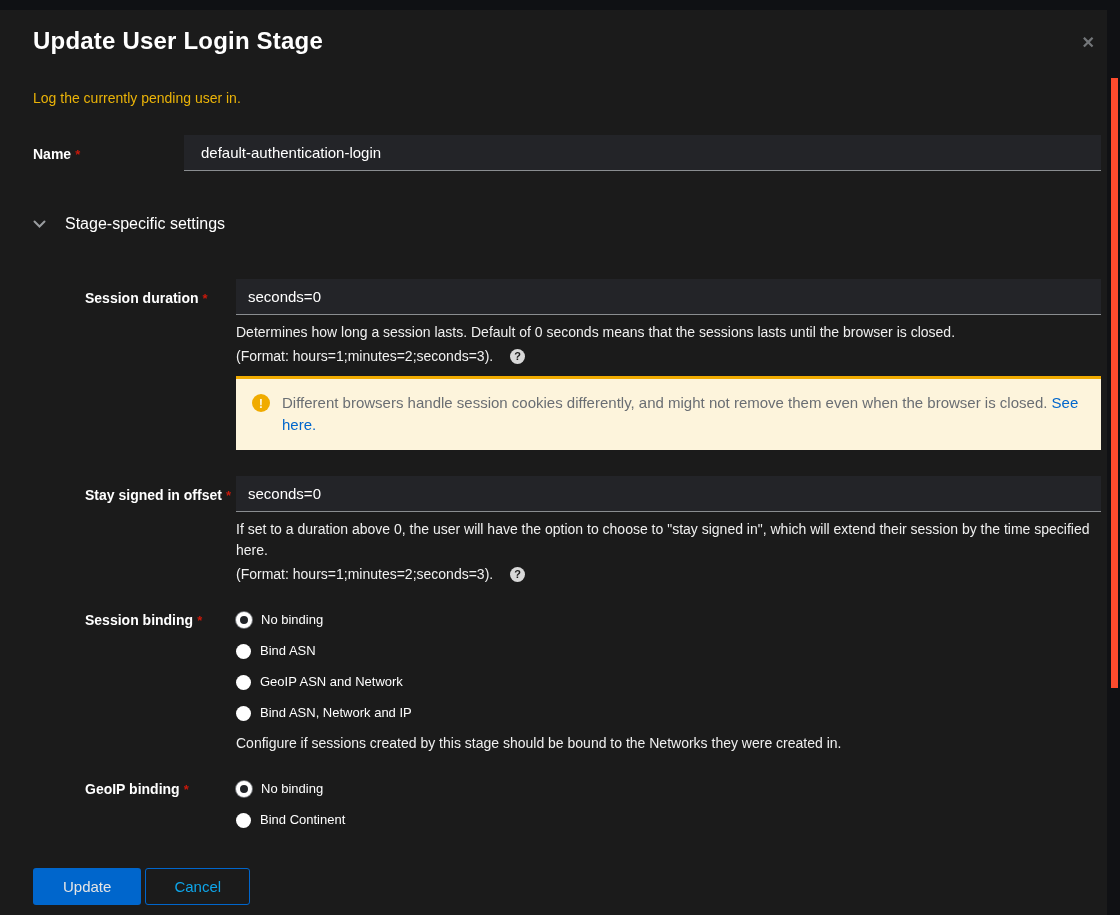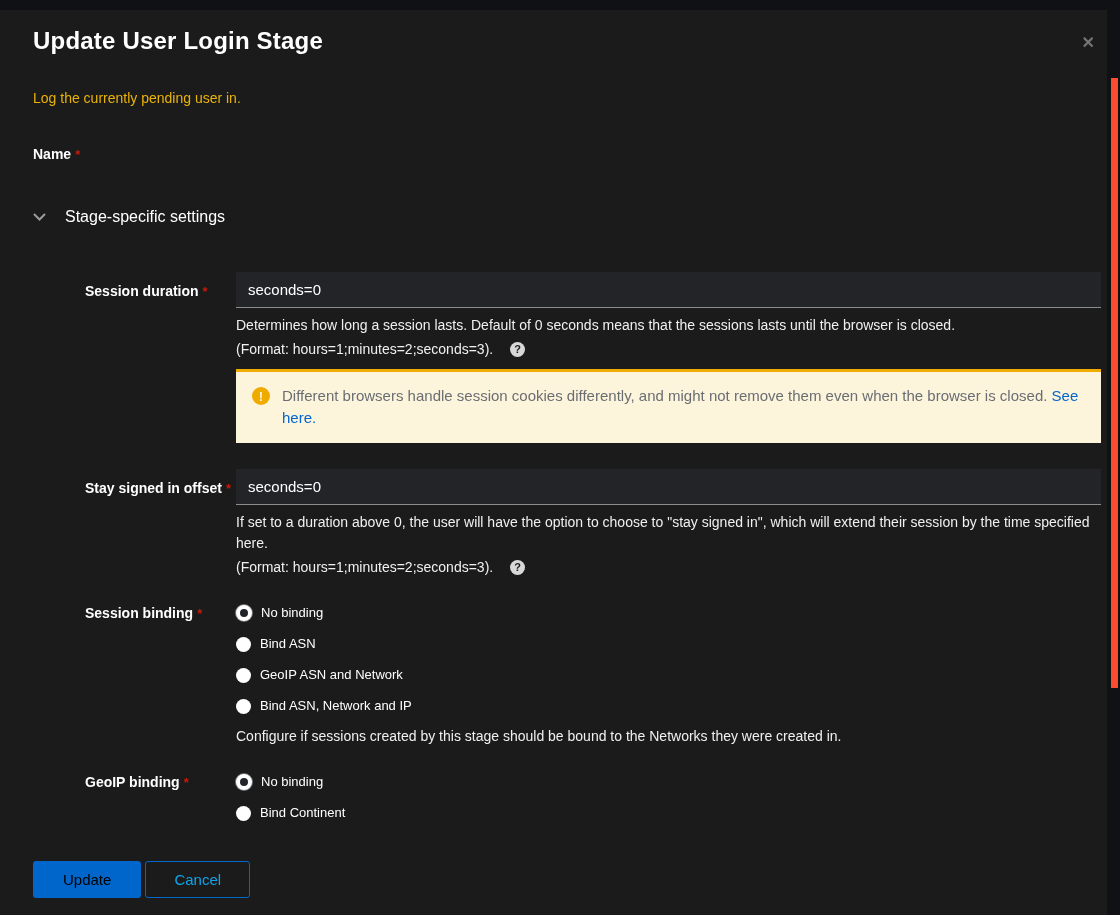--- a/index.html
+++ b/index.html
@@ -76,21 +76,21 @@
     box-shadow:0 0 0 1px #73767a;
   }
   .radio-label { font-size:13px; color:#ffffff; line-height:18px; }
   .radio-group .fg-label { padding-top:0; }
   .radio-help { margin-top:-2px; }
 
   .footer { margin-top:26px; display:flex; gap:4px; }
   .btn { height:37px; font-size:15px; border-radius:3px; cursor:pointer;
          font-family:"Liberation Sans","DejaVu Sans",sans-serif;
          display:inline-flex; align-items:center; justify-content:center; }
-  .btn-primary { background:#0066cc; color:#000000; border:none; padding:0 30px; }
+  .btn-primary { background:#0066cc; color:#e5e5e5; border:none; padding:0 30px; }
   .btn-secondary { background:transparent; color:#0ea5e9; border:1px solid #0066cc; padding:0 28px; }
 </style>
 </head>
 <body>
 
 <div class="backdrop-strip"></div>
 
 <div class="scroll-rail">
   <div class="scroll-thumb"></div>
 </div>
@@ -100,20 +100,23 @@
   <div class="modal-header">
     <h1 class="modal-title">Update User Login Stage</h1>
     <button class="close-btn">✕</button>
   </div>
 
   <p class="modal-desc">Log the currently pending user in.</p>
 
   <div class="form-group name-group">
     <div class="fg-label">
       <span>Name</span><span class="req">*</span>
+    </div>
+    <div class="fg-control">
+      <input class="text-input" type="text" value="default-authentication-login" style="">
     </div>
   </div>
 
   <div class="expander">
     <span class="chevron">
       <svg width="13" height="9" viewBox="0 0 13 9">
           <path d="M1.5 1.5 L6.5 6.5 L11.5 1.5" stroke="#9a9da0" stroke-width="2" fill="none" stroke-linecap="round"></path>
         </svg>
     </span>
     <span class="expander-label">Stage-specific settings</span>

